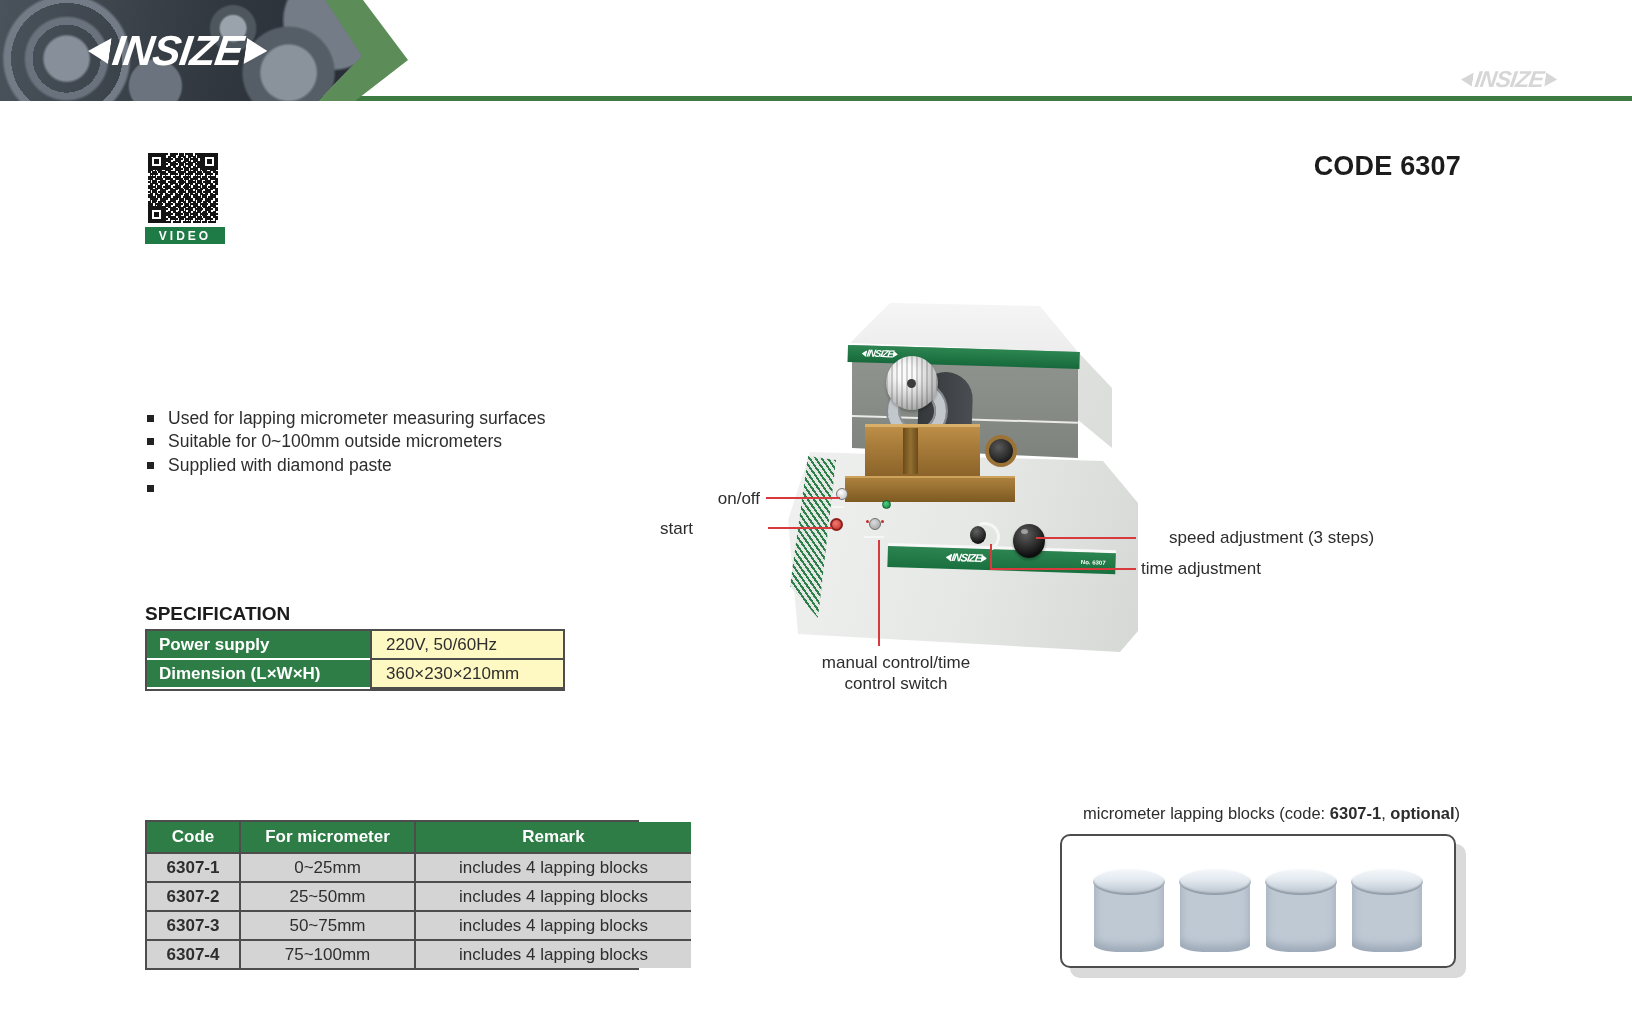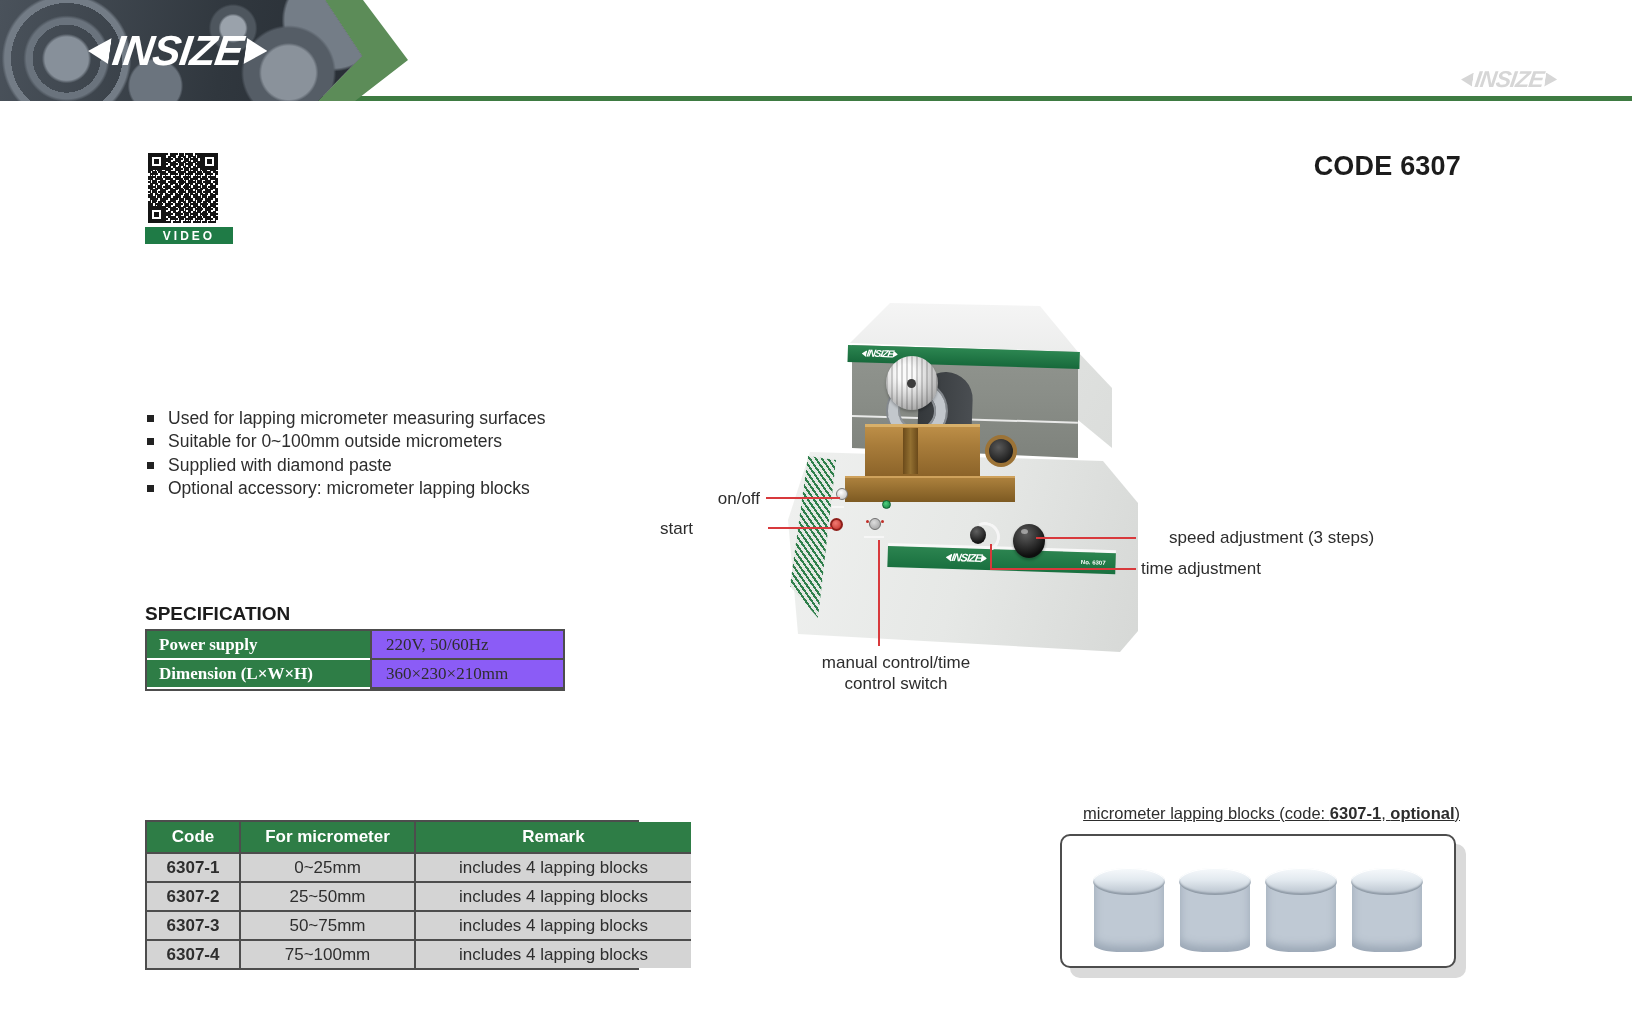--- a/index.html
+++ b/index.html
@@ -44,43 +44,43 @@
   .qr{position:absolute;left:145px;top:150px;width:76px;height:76px;background:#fff;}
   .qr-noise{position:absolute;left:3px;top:3px;right:3px;bottom:3px;
     background:
       conic-gradient(at 50% 50%, #141414 25%, transparent 0 50%, #141414 0 75%, transparent 0) 0 0/ 9px 9px,
       conic-gradient(#141414 25%, #fff 0 50%, #141414 0 75%, #fff 0) 0 0/ 5px 5px;}
   .qr-finder{position:absolute;width:17px;height:17px;background:#fff;border:4px solid #141414;box-sizing:border-box;}
   .qr-finder>div{position:absolute;left:2px;top:2px;right:2px;bottom:2px;background:#141414;}
   .qr-f-tl{left:3px;top:3px;}
   .qr-f-tr{right:3px;top:3px;}
   .qr-f-bl{left:3px;bottom:3px;}
-  .video-badge{position:absolute;left:145px;top:227px;width:88px;height:17px;background:#1F7B46;
+  .video-badge{position:absolute;left:145px;top:227px;width:80px;height:17px;background:#1F7B46;
     color:#fff;font-size:12px;font-weight:800;letter-spacing:3px;display:flex;align-items:center;justify-content:center;}
 
   
   .title-block{position:absolute;right:171px;top:149px;text-align:right;color:#1c1c1c;}
   .title-line{font-size:27px;font-weight:800;line-height:35px;letter-spacing:.2px;}
 
   
   .features{position:absolute;left:145px;top:407px;width:540px;list-style:none;margin:0;padding:0;}
   .features li{position:relative;padding-left:23px;font-size:17.5px;line-height:23.3px;color:#2d2d2d;}
   .features li .sq{position:absolute;left:2px;top:8px;width:7px;height:7px;background:#222;}
 
   
   .sec-heading{position:absolute;font-size:19px;font-weight:800;color:#1c1c1c;}
 
   
-  .spec-table{position:absolute;left:145px;top:629px;width:420px;border:2px solid #4d4d4d;box-sizing:border-box;background:#fff;font-family:Liberation Serif, serif;}
+  .spec-table{position:absolute;left:145px;top:629px;width:420px;border:2px solid #4d4d4d;box-sizing:border-box;background:#fff;}
   .spec-row{display:flex;height:29px;}
   .spec-row.last .spec-label{border-bottom:none;}
   .spec-row.last .spec-value{border-bottom:none;}
   .spec-label{width:223px;box-sizing:border-box;background:#2E7D46;color:#fff;font-weight:700;font-size:17px;
     display:flex;align-items:center;padding-left:12px;border-bottom:2px solid #fff;}
-  .spec-value{flex:1;box-sizing:border-box;background:#8b5cf6;color:#2e2e2e;font-size:17px;
+  .spec-value{flex:1;box-sizing:border-box;background:#fef9c3;color:#2e2e2e;font-size:17px;
     display:flex;align-items:center;padding-left:14px;border-left:2px solid #4d4d4d;border-bottom:2px solid #4d4d4d;}
 
   
   .blocks-table{position:absolute;left:145px;top:820px;width:494px;border:2px solid #4d4d4d;box-sizing:border-box;}
   .bt-row{display:grid;grid-template-columns:92px 175px 277px;}
   .bt-cell{box-sizing:border-box;display:flex;align-items:center;justify-content:center;font-size:17px;
     border-left:2px solid #4d4d4d;border-top:2px solid #4d4d4d;height:29px;color:#2e2e2e;background:#D4D4D4;}
   .bt-row .bt-cell:first-child{border-left:none;}
   .bt-head .bt-cell{background:#2E7D46;color:#fff;font-weight:700;border-top:none;height:30px;}
   .bt-code{font-weight:700;}
@@ -148,21 +148,21 @@
   
   .co-line{position:absolute;background:#D8393C;z-index:6;}
   .co-text{position:absolute;font-size:17px;color:#2d2d2d;z-index:6;white-space:nowrap;}
   .co-onoff{left:660px;top:489px;width:100px;text-align:right;}
   .co-start{left:660px;top:519px;width:102px;}
   .co-speed{left:1141px;top:528px;margin-left:28px;}
   .co-time{left:1141px;top:559px;}
   .co-manual{left:796px;top:652px;width:200px;text-align:center;line-height:21px;}
 
   
-  .blocks-caption{position:absolute;right:172px;top:804px;font-size:16.5px;color:#2d2d2d;white-space:nowrap;text-decoration:underline;}
+  .blocks-caption{position:absolute;right:172px;top:804px;font-size:16.5px;color:#2d2d2d;white-space:nowrap;}
   .blocks-caption b{font-weight:700;}
   .blocks-box{position:absolute;left:1060px;top:834px;width:396px;height:134px;background:#fff;
     border:2px solid #4d4d4d;border-radius:10px;box-shadow:10px 10px 0 0 #dadada;box-sizing:border-box;
     display:flex;align-items:flex-end;justify-content:center;gap:14px;padding-bottom:14px;}
   .cyl{position:relative;width:72px;height:84px;}
   .cyl-body{position:absolute;left:1px;right:1px;top:13px;bottom:0;
     background:
       repeating-linear-gradient(90deg, rgba(255,255,255,.28) 0 3px, rgba(110,128,150,.22) 3px 6px),
       repeating-linear-gradient(0deg, rgba(255,255,255,.12) 0 2px, rgba(120,135,155,.12) 2px 5px),
       linear-gradient(90deg,#aab6c4 0%,#d8e0e8 20%,#aab5c2 52%,#d2dae2 80%,#9dа9b6 100%);
@@ -207,21 +207,21 @@
   <div class="video-badge">VIDEO</div>
 
   <div class="title-block">
     <div class="title-line">CODE 6307</div>
   </div>
 
   <ul class="features">
     <li><span class="sq"></span><span>Used for lapping micrometer measuring surfaces</span></li>
     <li><span class="sq"></span><span>Suitable for 0~100mm outside micrometers</span></li>
     <li><span class="sq"></span><span>Supplied with diamond paste</span></li>
-    <li><span class="sq"></span><span>Optional accessory: micrometer lapping blocks</span></li>
+    <li><span class="sq"></span></li>
   </ul>
 
   <div class="sec-heading" style="left:145px;top:603px;">SPECIFICATION</div>
   <div class="spec-table">
     <div class="spec-row">
       <div class="spec-label">Power supply</div>
       <div class="spec-value">220V, 50/60Hz</div>
     </div>
     <div class="spec-row">
       <div class="spec-label">Dimension (L×W×H)</div>

